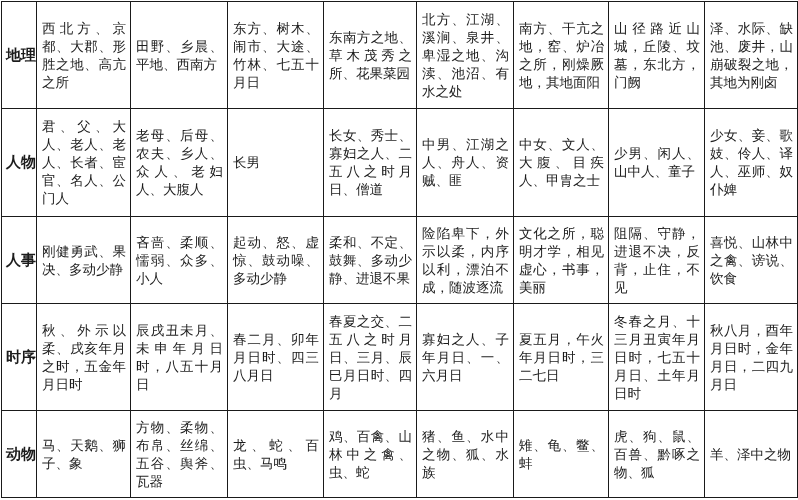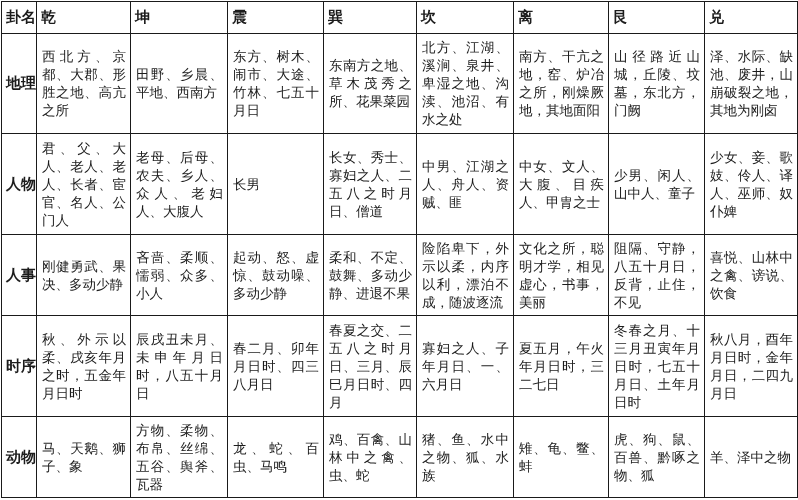--- a/index.html
+++ b/index.html
@@ -67,31 +67,20 @@
     <col style="width:97px">
     <col style="width:96px">
     <col style="width:93px">
     <col style="width:97px">
     <col style="width:95px">
     <col style="width:96px">
     <col style="width:93px">
   </colgroup>
 
   <tbody>
-      <tr class="r-header">
-    <th class="corner">卦名</th>
-    <th>乾</th>
-    <th>坤</th>
-    <th>震</th>
-    <th>巽</th>
-    <th>坎</th>
-    <th>离</th>
-    <th>艮</th>
-    <th>兑</th>
-  </tr>
 
 
   <tr class="r-dili">
     <th class="rowlabel">地理</th>
     <td>西北方、京都、大郡、形胜之地、高亢之所</td>
     <td>田野、乡晨、平地、西南方</td>
     <td>东方、树木、闹市、大途、竹林、七五十月日</td>
     <td>东南方之地、草木茂秀之所、花果菜园</td>
     <td>北方、江湖、溪涧、泉井、卑湿之地、沟渎、池沼、有水之处</td>
     <td>南方、干亢之地，窑、炉冶之所，刚燥厥地，其地面阳</td>
@@ -112,21 +101,21 @@
   </tr>
 
   <tr class="r-renshi">
     <th class="rowlabel">人事</th>
     <td>刚健勇武、果决、多动少静</td>
     <td>吝啬、柔顺、懦弱、众多、小人</td>
     <td>起动、怒、虚惊、鼓动噪、多动少静</td>
     <td>柔和、不定、鼓舞、多动少静、进退不果</td>
     <td>险陷卑下，外示以柔，内序以利，漂泊不成，随波逐流</td>
     <td>文化之所，聪明才学，相见虚心，书事，美丽</td>
-    <td>阻隔、守静，八五十月日，反背，止住，不见</td>
+    <td>阻隔、守静，进退不决，反背，止住，不见</td>
     <td>喜悦、山林中之禽、谤说、饮食</td>
   </tr>
 
 
   <tr class="r-shixu">
     <th class="rowlabel">时序</th>
     <td>秋、外示以柔、戌亥年月之时，五金年月日时</td>
     <td>辰戌丑未月、未申年月日时，八五十月日</td>
     <td>春二月、卯年月日时、四三八月日</td>
     <td>春夏之交、二五八之时月日、三月、辰巳月日时、四月</td>

